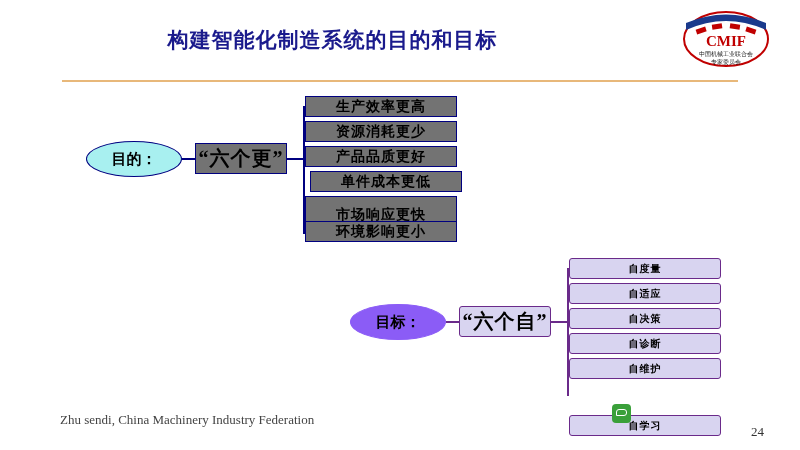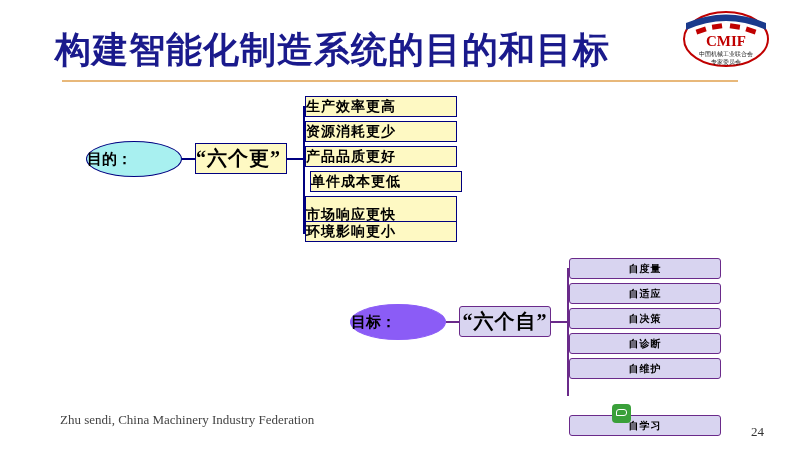--- a/index.html
+++ b/index.html
@@ -16,21 +16,21 @@
   }
 
   
   #slide-title {
     position: absolute;
     left: 0;
     top: 26px;
     width: 665px;
     text-align: center;
     font-family: "Liberation Serif", serif;
-    font-size: 36px;
+    font-size: 21px;
     font-weight: bold;
     color: #1a1a8c;
     letter-spacing: 1px;
   }
   #title-rule {
     position: absolute;
     left: 62px;
     top: 80px;
     width: 676px;
     height: 2px;
@@ -42,29 +42,29 @@
     position: absolute;
     left: 672px;
     top: 8px;
     width: 108px;
     height: 66px;
   }
 
   
   .cyan-box {
     position: absolute;
-    background: #fef9c3;
+    background: #737373;
     border: 1px solid #000080;
     box-sizing: border-box;
     font-family: "Liberation Serif", serif;
     font-weight: bold;
     color: #000000;
     display: flex;
     align-items: center;
-    justify-content: flex-start;
+    justify-content: center;
     font-size: 14px;
     letter-spacing: 1px;
   }
   .lav-box {
     position: absolute;
     background: #d8d4f0;
     border: 1px solid #6a2a8a;
     box-sizing: border-box;
     font-family: "Liberation Serif", serif;
     font-weight: bold;
@@ -75,21 +75,21 @@
     font-size: 10px;
     letter-spacing: 1px;
     border-radius: 3px;
   }
   .ellipse {
     position: absolute;
     border-radius: 50%;
     box-sizing: border-box;
     display: flex;
     align-items: center;
-    justify-content: flex-start;
+    justify-content: center;
     font-family: "Liberation Serif", serif;
     font-weight: bold;
     font-size: 15px;
     color: #000000;
   }
   #purpose-ellipse {
     background: #a8f0f0;
     border: 1px solid #000080;
   }
   #goal-ellipse {

